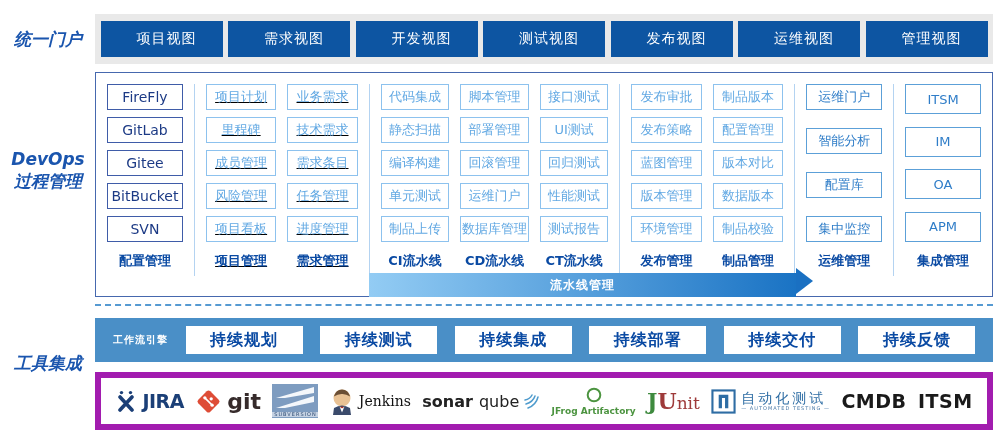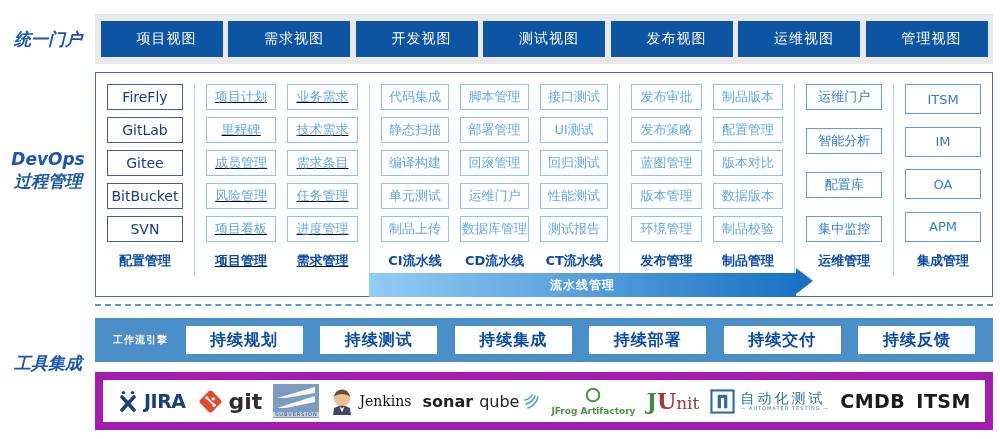--- a/index.html
+++ b/index.html
@@ -63,21 +63,21 @@
   }
   .wf-label{color:#fff;font-weight:bold;font-size:10px;padding-left:18px;white-space:nowrap;letter-spacing:1px;}
   .stages{flex:1;display:flex;justify-content:space-evenly;align-items:center;}
   .stage{
     width:117px;height:28px;background:#ffffff;color:#0a4aa3;font-size:16px;font-weight:bold;
     display:flex;align-items:center;justify-content:center;letter-spacing:1px;
   }
   
   .logos{
     position:absolute;left:95px;top:372px;width:898px;height:58px;background:#fff;
-    border:8px solid #a21caf;box-sizing:border-box;
+    border:6px solid #a21caf;box-sizing:border-box;
     display:flex;align-items:center;justify-content:space-evenly;padding:0 3px;
   }
   .logo{display:flex;align-items:center;gap:5px;}
   .jira-text{font-size:19px;font-weight:800;color:#1b3f77;letter-spacing:-0.5px;}
   .git-text{font-size:22px;font-weight:bold;color:#362b2b;}
   .svn-badge{position:relative;width:46px;height:34px;background:#7e9cc0;overflow:hidden;}
   .svn-caption{
     position:absolute;left:0;right:0;bottom:1px;text-align:center;
     font-size:5px;color:#2c4a73;letter-spacing:1px;background:rgba(255,255,255,0.55);line-height:5px;
   }

